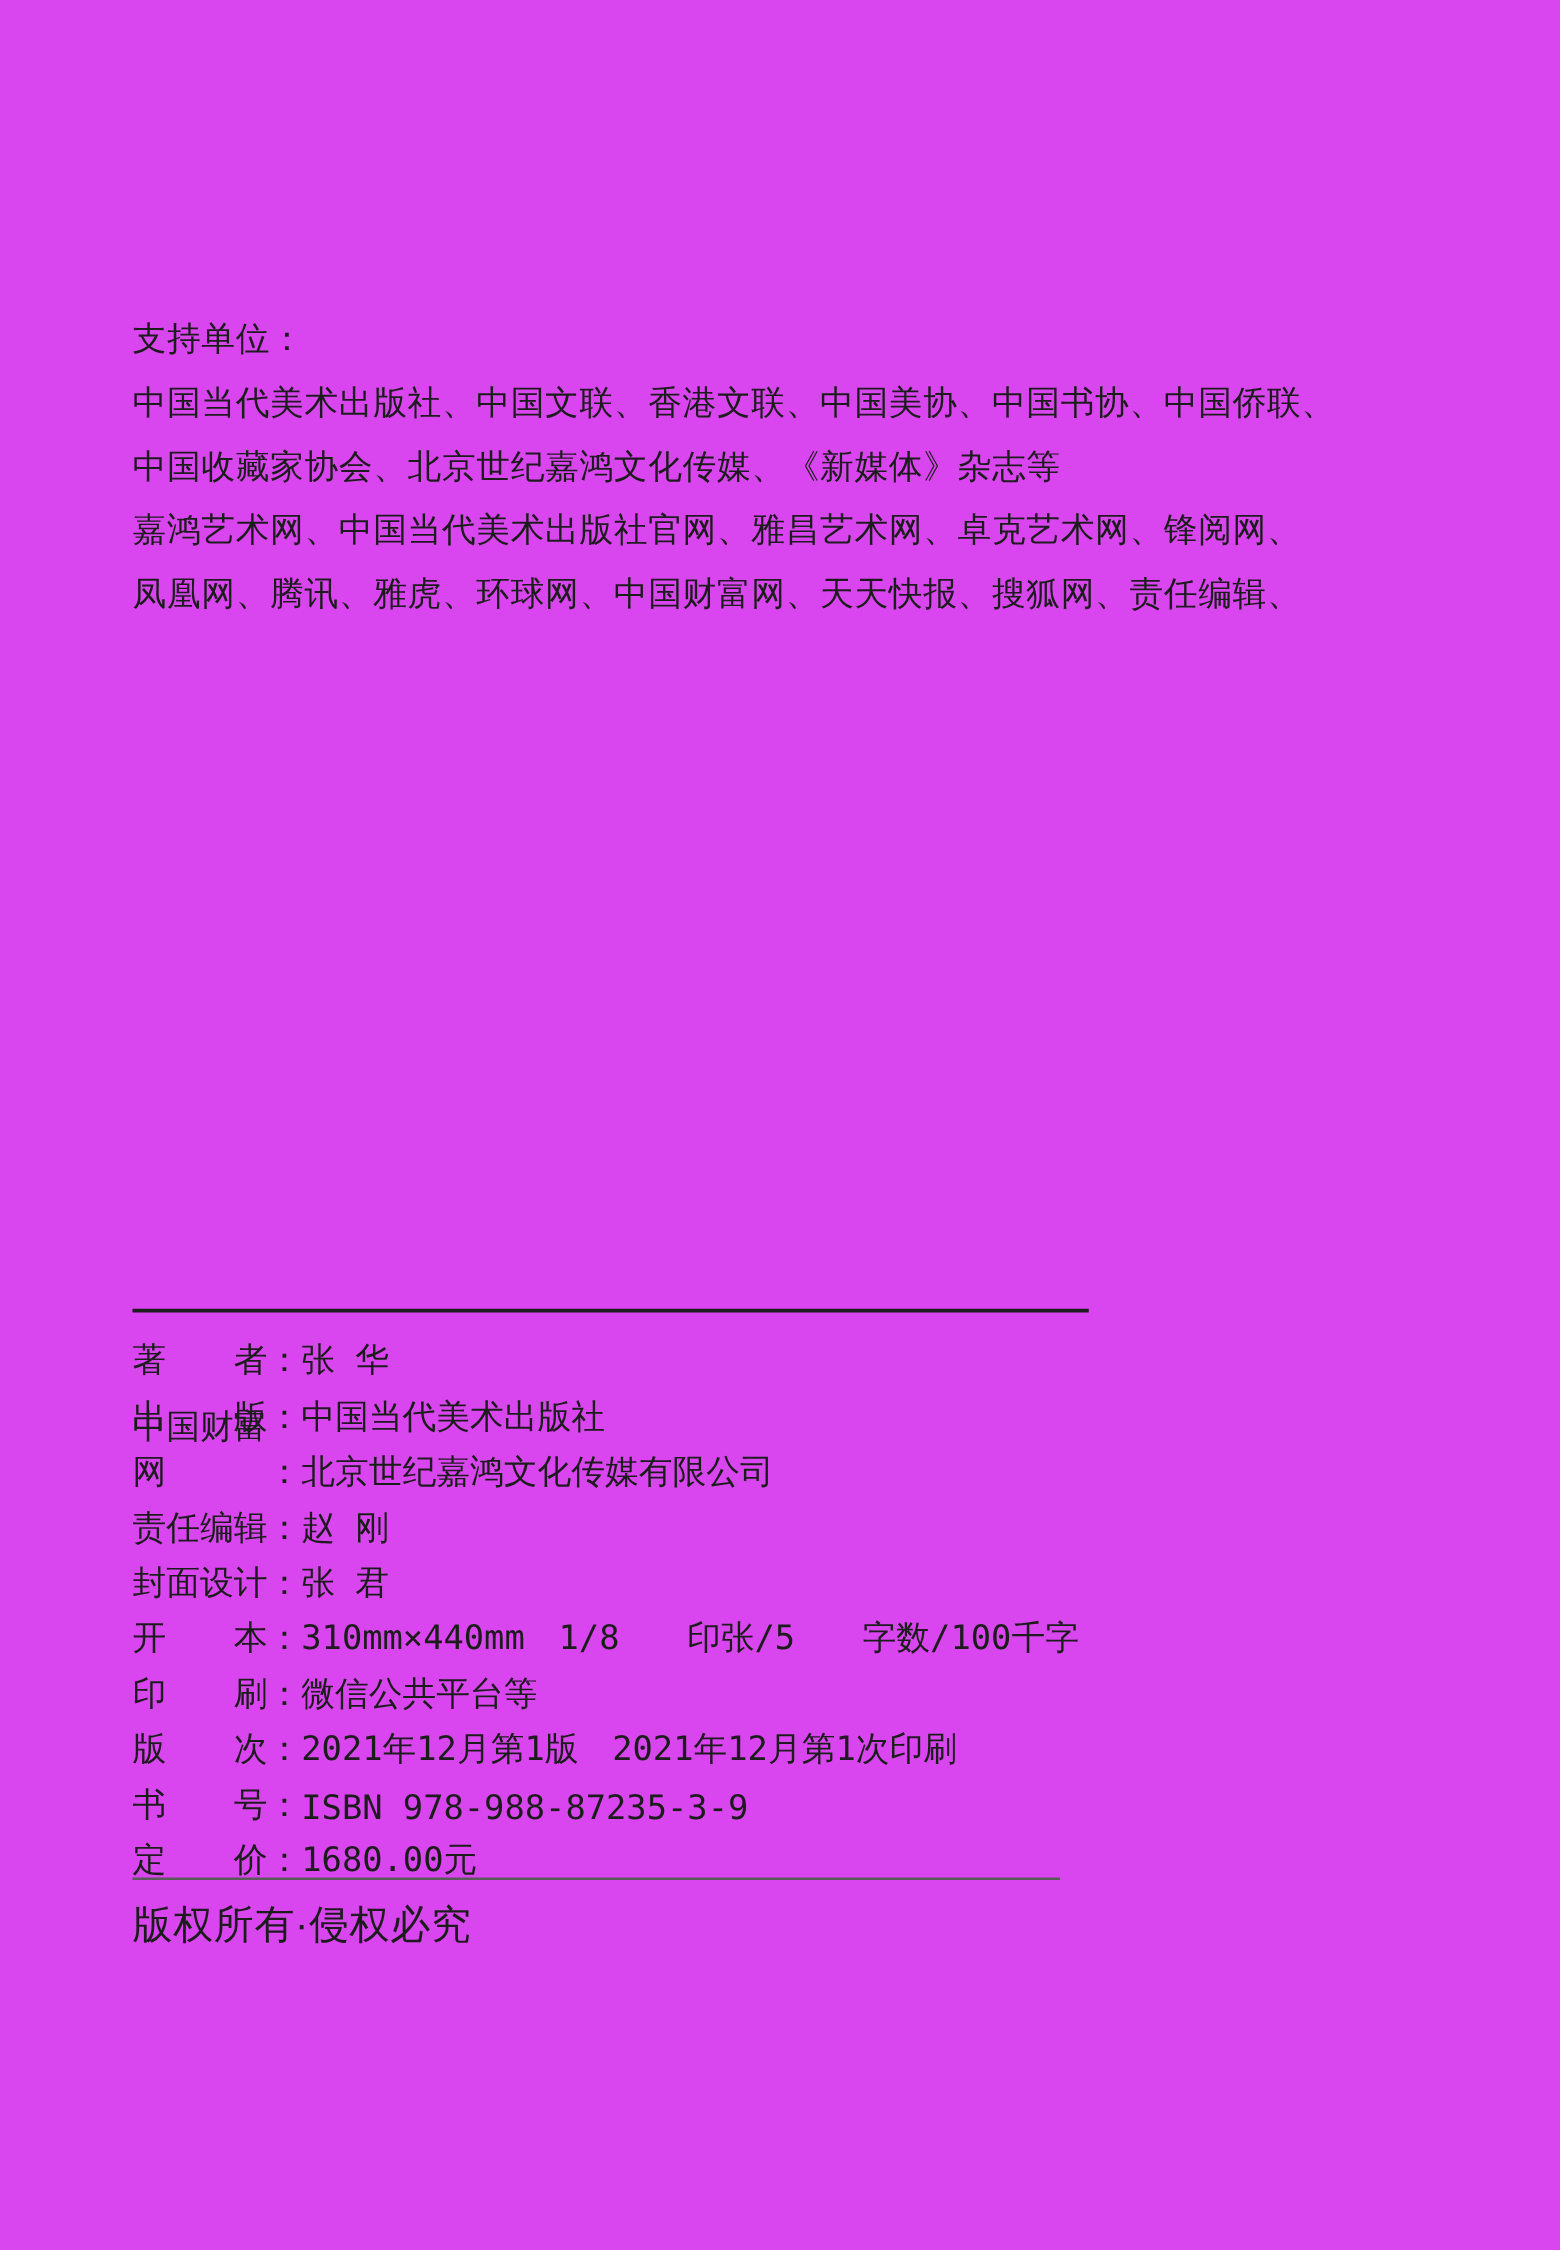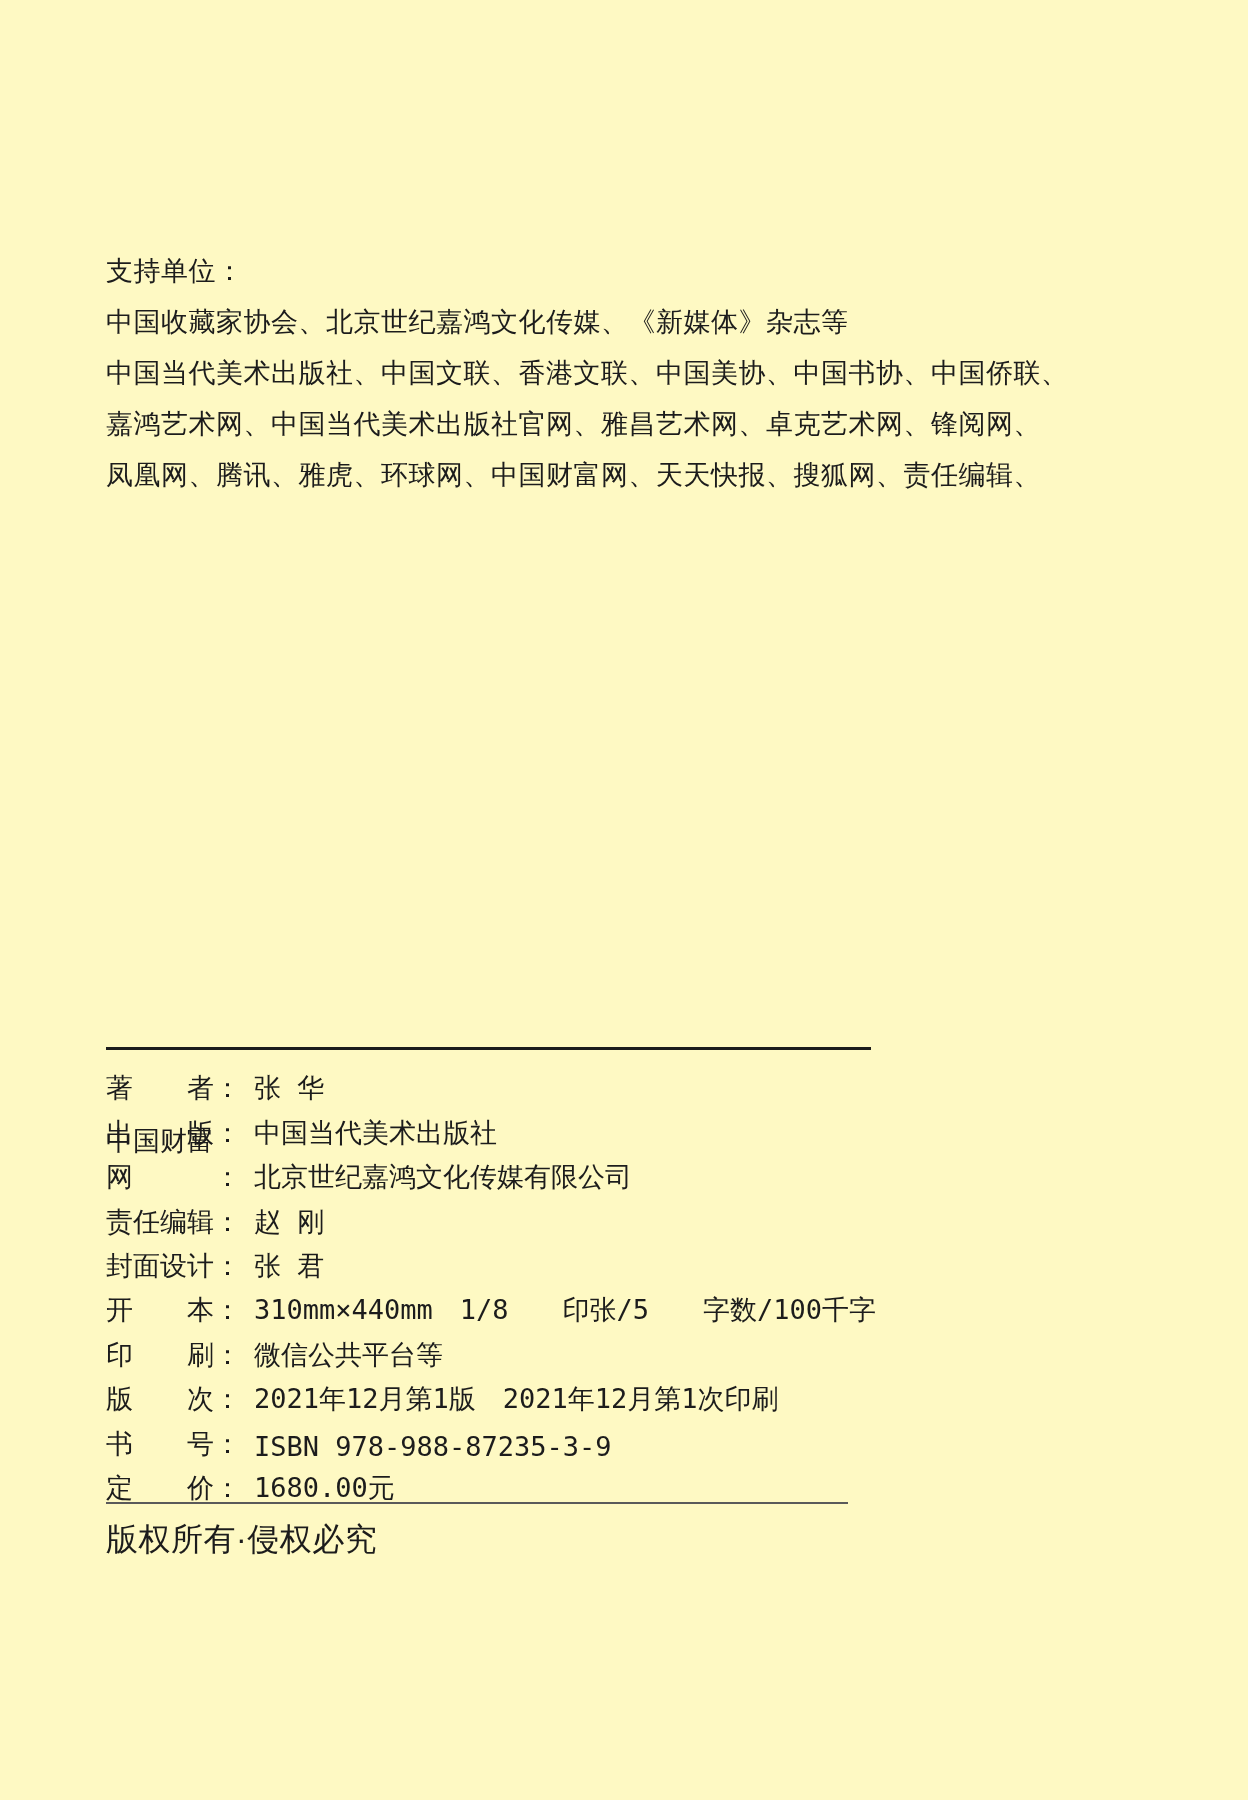--- a/index.html
+++ b/index.html
@@ -10,21 +10,21 @@
   body {
     width: 1248px;
     height: 1800px;
     font-family: "Liberation Sans", sans-serif;
     color: #1c1c1c;
   }
   .page {
     position: relative;
     width: 1248px;
     height: 1800px;
-    background: #fef9c3;
+    background: #d946ef;
     overflow: hidden;
   }
 
   
   .top-block {
     position: absolute;
     left: 106px;
     top: 246px;
     width: 1060px;
     font-size: 27px;
@@ -73,21 +73,20 @@
     display: inline-block;
     width: 108px;
     text-align: justify;
     text-align-last: justify;
     flex: none;
   }
   .rcolon {
     flex: none;
   }
   .rvalue {
-    margin-left: 13px;
     white-space: pre;
     font-family: "DejaVu Sans Mono", "Liberation Sans", sans-serif;
   }
 
   .rule-bottom {
     position: absolute;
     left: 106px;
     top: 1502px;
     width: 742px;
     height: 2px;
@@ -102,22 +101,22 @@
     letter-spacing: 0.5px;
   }
 </style>
 </head>
 <body>
 
 <div class="page">
 
   <div class="top-block">
     <div class="tline">支持单位：</div>
+    <div class="tline">中国当代美术出版社、中国文联、香港文联、中国美协、中国书协、中国侨联、</div>
     <div class="tline">中国收藏家协会、北京世纪嘉鸿文化传媒、《新媒体》杂志等</div>
-    <div class="tline">中国当代美术出版社、中国文联、香港文联、中国美协、中国书协、中国侨联、</div>
     <div class="tline">嘉鸿艺术网、中国当代美术出版社官网、雅昌艺术网、卓克艺术网、锋阅网、</div>
     <div class="tline">凤凰网、腾讯、雅虎、环球网、中国财富网、天天快报、搜狐网、责任编辑、</div>
   </div>
 
   <div class="rule-top"></div>
 
   <div class="rows">
     <div class="row">
       <span class="rlabel">著者</span>
         <span class="rcolon">：</span>

